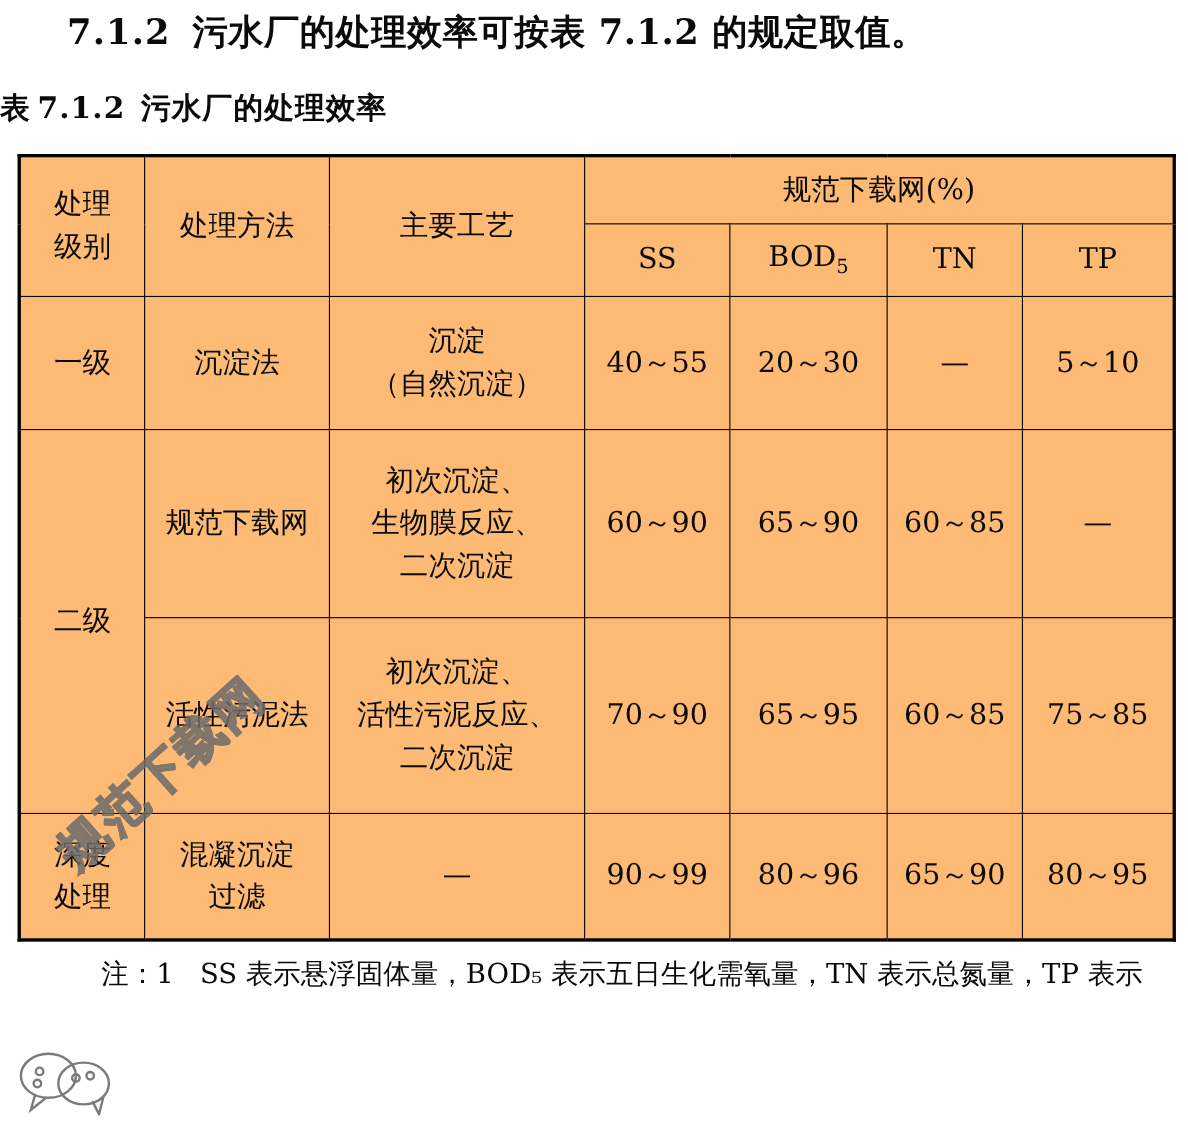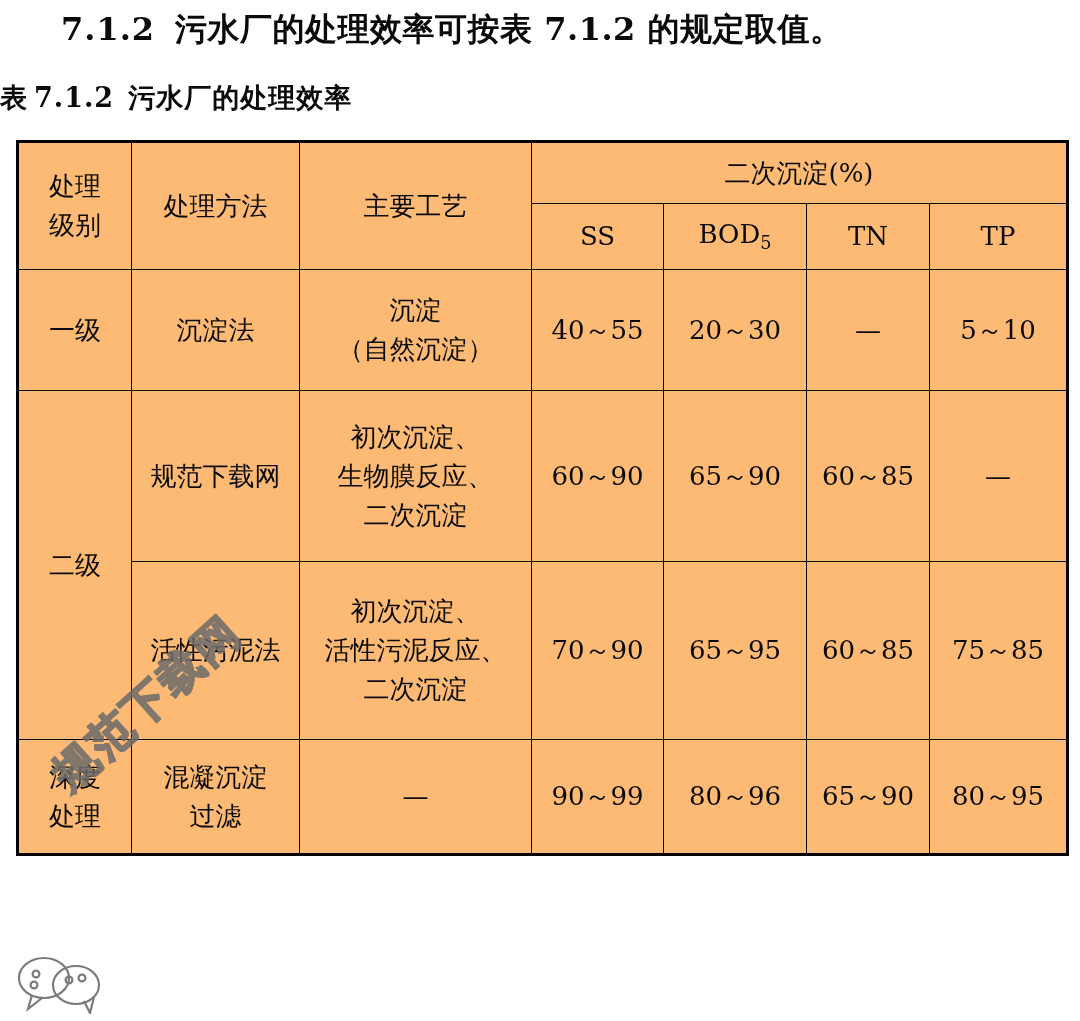--- a/index.html
+++ b/index.html
@@ -165,21 +165,21 @@
   </colgroup>
   <tbody>
 
     <tr class="r-head-1">
       <td class="cjk t-outer-top t-outer-left" rowspan="2">
         <span class="stack">处理</span>
         <span class="stack">级别</span>
       </td>
       <td class="cjk t-outer-top" rowspan="2">处理方法</td>
       <td class="cjk t-outer-top" rowspan="2">主要工艺</td>
-      <td class="cjk t-outer-top t-outer-right" colspan="4">二次沉淀(%)</td>
+      <td class="cjk t-outer-top t-outer-right" colspan="4">规范下载网(%)</td>
     </tr>
 
     <tr class="r-head-2">
       <td class="lat">SS</td>
       <td class="lat"><span>BOD</span><span class="sub">5</span></td>
       <td class="lat">TN</td>
       <td class="lat t-outer-right">TP</td>
     </tr>
 
     <tr class="r-one">
@@ -235,20 +235,21 @@
       <td class="val lat t-outer-bottom">90～99</td>
       <td class="val lat t-outer-bottom">80～96</td>
       <td class="val lat t-outer-bottom">65～90</td>
       <td class="val lat t-outer-bottom t-outer-right">80～95</td>
     </tr>
   </tbody>
 </table>
 
 <div id="notes">
   <div class="note-row" id="note-1">
+    <span id="note-1-line1"><span class="cjk">注：</span><span class="lat">1</span>&nbsp;&nbsp;&nbsp;<span class="cjk">SS 表示悬浮固体量，BOD₅ 表示五日生化需氧量，TN 表示总氮量，TP 表示</span></span>
   </div>
 </div>
 
 <div id="watermark-text">规范下载网</div>
 
 <svg id="watermark-logo" viewBox="0 0 92 62" xmlns="http://www.w3.org/2000/svg">
   <g fill="none" stroke="#6d6d6d" stroke-width="2.2">
     <ellipse cx="30" cy="26" rx="25" ry="20"></ellipse>
     <path d="M18 43 L14 57 L28 46"></path>
     <ellipse cx="62" cy="33" rx="23" ry="19"></ellipse>

